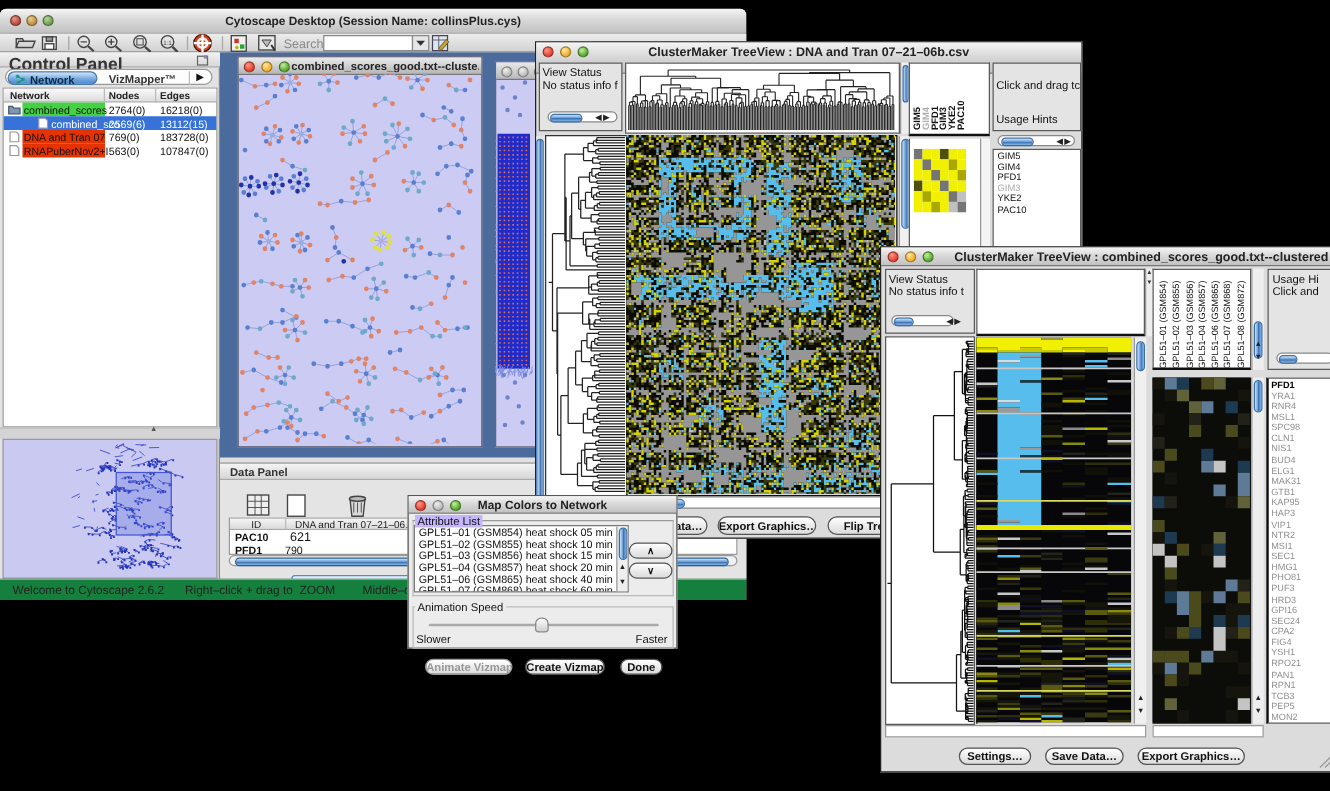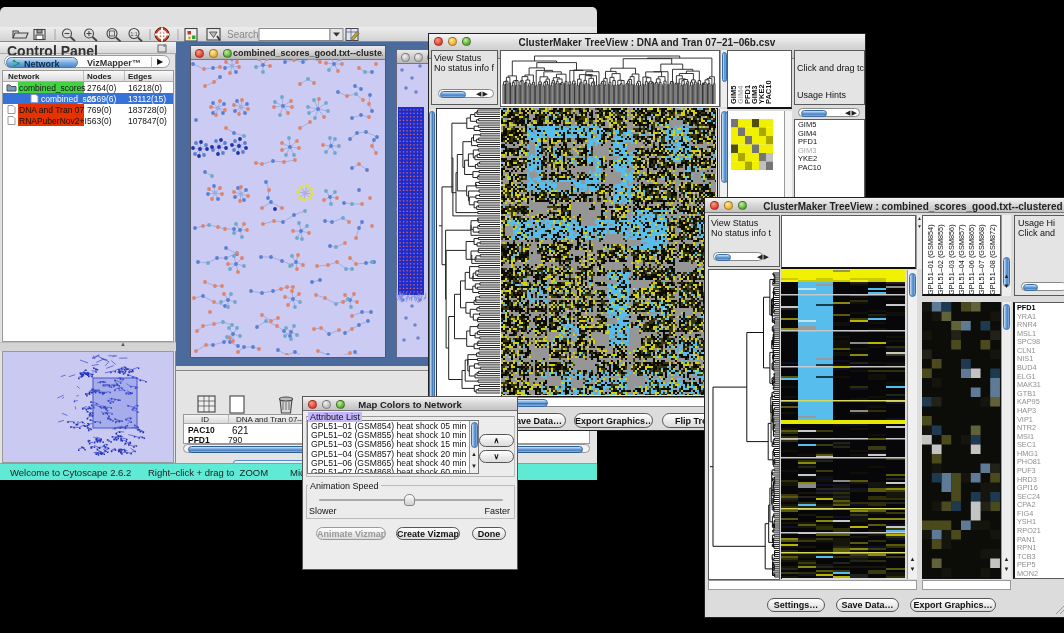--- a/index.html
+++ b/index.html
@@ -22,20 +22,28 @@
 .vth { position:absolute; left:0.5px; width:7px; border-radius:4px;
   background:linear-gradient(90deg,#cfe3f7,#5e97d6 50%,#3b73b8 55%,#88b4e0); border:0.5px solid #3a6ea8; }
 .btn { position:absolute; background:linear-gradient(#fff,#e8e8e8 60%,#dcdcdc); border:1.5px solid #555;
   border-radius:8px; font-size:9px; font-weight:bold; color:#111; text-align:center; white-space:nowrap; overflow:hidden; }
 .mini { font-size:9px; color:#111; }
 </style></head>
 <body>
 
 <div class="abs" style="left:0; top:7px; width:597px; height:473px; background:#e0e0e0; border-radius:5px 5px 0 0;">
 
+  <div class="abs tbar" style="left:0; top:0; width:597px; height:20px; border-radius:5px 5px 0 0;">
+    <div class="lights" style="top:5px; left:8px; gap:4px;">
+      <div class="lt" style="background:radial-gradient(circle at 35% 30%, #e09a8a, #b5473a 70%);"></div>
+      <div class="lt" style="background:radial-gradient(circle at 35% 30%, #e8cf97, #bd8f3a 70%);"></div>
+      <div class="lt" style="background:radial-gradient(circle at 35% 30%, #b8d8a0, #6d9a4e 70%);"></div>
+    </div>
+    <div class="ttl" style="top:5px; font-size:9.5px;">Cytoscape Desktop (Session Name: collinsPlus.cys)</div>
+  </div>
 
   <div class="abs" style="left:0; top:20px; width:597px; height:15px; background:linear-gradient(#ededed,#d2d2d2); border-bottom:1px solid #8a8a8a;">
     <svg width="597" height="15" viewBox="0 0 597 15">
       <g stroke="#444" fill="none" stroke-width="1.1">
         <path d="M13 11 L15 6 L28 6 L26 11 Z" fill="#d8d8d8"></path>
           <path d="M13 11 L13 4 L18 4 L19 6" fill="none"></path>
         <rect x="34" y="2.5" width="11" height="10" fill="#e8e8e8"></rect>
           <rect x="37" y="2.5" width="5" height="3.5" fill="#999"></rect>
           <rect x="36" y="8" width="7" height="4.5" fill="#fff"></rect>
         <path d="M55 2 L55 13" stroke="#aaa"></path>
@@ -176,20 +184,23 @@
       <div class="lights" style="top:2.5px; left:4px; gap:5px;">
           <div class="lt r"></div>
           <div class="lt y"></div>
           <div class="lt g"></div>
         </div>
       <div style="position:absolute; left:42px; top:2px; font-size:9px; font-weight:bold; color:#222; white-space:nowrap; overflow:hidden; width:150px;">combined_scores_good.txt--cluste...</div>
     </div>
   </div>
 
   <div class="abs" style="left:176px; top:363px; width:421px; height:93px; background:#e4e4e4; border-top:1px solid #888;">
+    <div class="abs" style="left:0; top:0; width:421px; height:13px; background:linear-gradient(#f4f4f4,#d6d6d6); border-bottom:1px solid #aaa;">
+      <span style="position:absolute;left:8px;top:2px;font-size:9px;font-weight:bold;color:#333;">Data Panel</span>
+    </div>
     <svg class="abs" style="left:20px; top:23px;" width="120" height="23" viewBox="0 0 120 23">
       <g stroke="#444" stroke-width="1.1" fill="#eee">
         <rect x="2" y="2" width="17" height="16"></rect>
           <path d="M2 7 h17 M2 12 h17 M8 2 v16 M13 2 v16" stroke-width="0.7"></path>
         <rect x="34" y="2" width="14" height="17" fill="#fff"></rect>
         <g>
             <path d="M84 5 h12 l-1.5 14 h-9 Z" fill="#d8d8d8"></path>
             <ellipse cx="90" cy="5" rx="6.5" ry="2" fill="#bbb"></ellipse>
             <path d="M87 8 v8 M90 8 v8 M93 8 v8" stroke-width="0.7"></path>
           </g>
@@ -208,21 +219,21 @@
       <span style="position:absolute;left:44px;top:20px;font-size:8.5px;color:#111;">790</span>
     </div>
     <div class="abs" style="left:7px; top:73px; width:407px; height:9px; background:#f2f2f2; border:1px solid #999; border-radius:5px;">
       <div class="abs" style="left:4px; top:0.5px; width:395px; height:7px; border-radius:4px; background:linear-gradient(#cfe3f7,#5e97d6 50%,#3b73b8 55%,#88b4e0); border:0.5px solid #2a5e98;"></div>
     </div>
     <div class="abs" style="left:57px; top:89px; width:240px; height:11px; background:linear-gradient(#e8f2fd,#bcd8f5); border:1px solid #5588cc; border-radius:3px 3px 0 0;">
       <span style="position:absolute;left:15px;top:0.5px;font-size:8.5px;font-weight:bold;color:#123a77;">Node Attribute Brows</span>
     </div>
   </div>
 
-  <div class="abs" style="left:0; top:456px; width:597px; height:17px; background:#5eead4; border-top:1px solid #999;">
+  <div class="abs" style="left:0; top:456px; width:597px; height:17px; background:#15803d; border-top:1px solid #999;">
     <span style="position:absolute;left:10px;top:3px;font-size:9.5px;color:#222;">Welcome to Cytoscape 2.6.2</span>
     <span style="position:absolute;left:148px;top:3px;font-size:9.5px;color:#222;">Right–click + drag to&nbsp; ZOOM</span>
     <span style="position:absolute;left:290px;top:3px;font-size:9.5px;color:#222;">Middle–cl</span>
   </div>
 </div>
 
 <svg style="position:absolute;left:191px;top:59px" width="194" height="296" viewBox="191 59 194 296">
     <path stroke="#95a4dc" stroke-width="0.8" fill="none" d="M193 64L204 69M204 69L213 68M213 68L220 67M232 66L239 67M232 66L236 72M232 66L230 73M232 66L225 68M232 66L226 62M232 66L232 59M232 66L237 62M263 65L270 66M263 65L263 72M263 65L256 67M263 65L259 59M263 65L267 59M285 62L294 60M294 60L303 62M303 62L312 58M312 58L320 62M334 64L342 64M334 64L338 71M334 64L329 70M334 64L326 63M334 64L331 57M334 64L340 59M359 68L365 72M365 72L372 72M218 108L225 110M218 108L223 113M218 108L216 115M218 108L213 113M218 108L211 107M218 108L213 103M218 108L220 101M218 108L224 104M241 107L248 109M241 107L245 113M241 107L239 114M241 107L235 111M241 107L234 105M241 107L237 101M241 107L242 100M241 107L247 104M283 106L292 107M283 106L288 113M283 106L280 115M283 106L274 107M283 106L275 102M283 106L282 97M283 106L291 101M318 109L328 111M318 109L324 117M318 109L315 118M318 109L309 113M318 109L308 107M318 109L314 100M318 109L319 99M318 109L326 103M338 92L347 96M347 96L356 94M356 94L363 100M352 118L361 115M361 115L369 117M370 95L369 104M369 104L372 111M200 149L207 149M200 149L204 155M200 149L199 156M200 149L195 154M200 149L193 148M200 149L196 143M200 149L201 142M200 149L206 145M219 147L226 148M219 147L223 153M219 147L218 154M219 147L213 150M219 147L212 147M219 147L216 141M219 147L221 140M219 147L225 143M239 146L246 148M239 146L243 152M239 146L238 153M239 146L234 150M239 146L232 145M239 146L235 141M239 146L240 139M239 146L245 143M290 147L299 148M290 147L294 155M290 147L286 155M290 147L282 150M290 147L282 143M290 147L289 138M290 147L297 141M256 163L262 164M262 164L273 161M273 161L284 162M284 162L295 160M331 146L339 146M331 146L335 153M331 146L326 152M331 146L323 145M331 146L330 138M331 146L335 139M350 139L357 133M357 133L366 132M366 132L377 137M374 140L372 146M372 146L376 153M215 193L222 194M215 193L218 199M215 193L212 199M215 193L208 194M215 193L209 189M215 193L214 186M215 193L220 188M241 194L248 196M241 194L244 200M241 194L240 201M241 194L235 197M241 194L234 192M241 194L238 188M241 194L241 187M241 194L246 190M266 182L269 190M269 190L268 198M305 193L312 194M305 193L310 198M305 193L304 200M305 193L300 198M305 193L298 192M305 193L301 187M305 193L307 186M305 193L311 189M330 197L337 198M330 197L331 204M330 197L324 200M330 197L326 191M330 197L335 192M344 203L352 204M352 204L362 204M195 228L203 226M203 226L209 225M209 225L218 227M218 227L225 229M225 229L234 229M240 230L247 230M240 230L242 237M240 230L234 233M240 230L236 224M240 230L244 224M263 224L274 221M274 221L283 222M283 222L294 215M294 215L305 211M301 231L309 233M301 231L302 239M301 231L297 238M301 231L293 231M301 231L299 223M301 231L307 226M325 221L332 222M332 222L343 218M343 218L349 222M362 222L359 228M359 228L356 238M198 262L208 263M208 263L217 258M217 258L226 258M226 258L237 253M236 264L244 266M236 264L238 272M236 264L230 269M236 264L228 264M236 264L234 256M236 264L242 258M261 257L271 257M271 257L282 261M282 261L292 265M296 262L303 265M296 262L297 269M296 262L290 266M296 262L292 256M296 262L298 255M317 266L328 265M328 265L337 262M337 262L346 269M346 269L352 269M350 258L356 264M356 264L366 263M366 263L372 262M194 298L203 296M203 296L214 302M214 302L225 306M228 300L235 302M228 300L228 307M228 300L221 302M228 300L224 294M228 300L231 294M251 291L262 293M262 293L273 291M273 291L281 289M281 289L287 287M287 287L293 287M293 299L300 302M293 299L295 307M293 299L288 305M293 299L285 297M293 299L292 291M293 299L299 294M316 295L325 298M325 298L336 304M336 304L348 299M350 300L357 302M350 300L351 307M350 300L343 302M350 300L345 295M350 300L354 294M197 331L203 326M203 326L214 324M214 324L223 322M223 322L232 325M233 334L240 336M233 334L233 341M233 334L227 337M233 334L229 328M233 334L237 328M257 327L266 321M266 321L277 326M277 326L284 331M284 331L290 336M291 332L297 335M291 332L291 339M291 332L285 336M291 332L286 328M291 332L294 326M314 329L321 328M321 328L329 334M329 334L339 330M345 333L352 329M352 329L359 325M359 325L368 321M196 351L206 345M206 345L213 345M213 345L224 342M224 342L230 338M238 352L244 347M244 347L253 347M253 347L259 349M278 350L287 355M287 355L295 352M295 352L305 358M305 358L316 363M318 351L328 355M328 355L340 357M340 357L350 353M355 352L361 357M361 357L370 359M205 86L214 82M214 82L220 77M300 84L308 79M308 79L314 83M355 86L361 89M226 128L234 133M234 133L244 136M300 128L310 122M352 168L359 164M359 164L367 170M205 172L212 176M262 208L271 202M271 202L282 208M226 248L237 254M330 246L336 247M336 247L345 243M205 282L215 286M215 286L222 286M312 282L320 280M262 315L271 321M271 321L278 318M352 316L362 312M362 312L371 312M230 342L238 346"></path>
     <path fill="#5b7fd0" d="M193 64m-1.9 0a1.9 1.9 0 1 0 3.8 0a1.9 1.9 0 1 0 -3.8 0M213 68m-1.9 0a1.9 1.9 0 1 0 3.8 0a1.9 1.9 0 1 0 -3.8 0M236 72m-1.9 0a1.9 1.9 0 1 0 3.8 0a1.9 1.9 0 1 0 -3.8 0M225 68m-1.9 0a1.9 1.9 0 1 0 3.8 0a1.9 1.9 0 1 0 -3.8 0M232 59m-1.9 0a1.9 1.9 0 1 0 3.8 0a1.9 1.9 0 1 0 -3.8 0M263 65m-1.9 0a1.9 1.9 0 1 0 3.8 0a1.9 1.9 0 1 0 -3.8 0M285 62m-1.9 0a1.9 1.9 0 1 0 3.8 0a1.9 1.9 0 1 0 -3.8 0M303 62m-1.9 0a1.9 1.9 0 1 0 3.8 0a1.9 1.9 0 1 0 -3.8 0M334 64m-1.9 0a1.9 1.9 0 1 0 3.8 0a1.9 1.9 0 1 0 -3.8 0M372 72m-1.9 0a1.9 1.9 0 1 0 3.8 0a1.9 1.9 0 1 0 -3.8 0M223 113m-1.9 0a1.9 1.9 0 1 0 3.8 0a1.9 1.9 0 1 0 -3.8 0M213 113m-1.9 0a1.9 1.9 0 1 0 3.8 0a1.9 1.9 0 1 0 -3.8 0M213 103m-1.9 0a1.9 1.9 0 1 0 3.8 0a1.9 1.9 0 1 0 -3.8 0M224 104m-1.9 0a1.9 1.9 0 1 0 3.8 0a1.9 1.9 0 1 0 -3.8 0M245 113m-1.9 0a1.9 1.9 0 1 0 3.8 0a1.9 1.9 0 1 0 -3.8 0M235 111m-1.9 0a1.9 1.9 0 1 0 3.8 0a1.9 1.9 0 1 0 -3.8 0M237 101m-1.9 0a1.9 1.9 0 1 0 3.8 0a1.9 1.9 0 1 0 -3.8 0M247 104m-1.9 0a1.9 1.9 0 1 0 3.8 0a1.9 1.9 0 1 0 -3.8 0M283 106m-1.9 0a1.9 1.9 0 1 0 3.8 0a1.9 1.9 0 1 0 -3.8 0M318 109m-1.9 0a1.9 1.9 0 1 0 3.8 0a1.9 1.9 0 1 0 -3.8 0M338 92m-1.9 0a1.9 1.9 0 1 0 3.8 0a1.9 1.9 0 1 0 -3.8 0M352 118m-1.9 0a1.9 1.9 0 1 0 3.8 0a1.9 1.9 0 1 0 -3.8 0M361 115m-1.9 0a1.9 1.9 0 1 0 3.8 0a1.9 1.9 0 1 0 -3.8 0M370 95m-1.9 0a1.9 1.9 0 1 0 3.8 0a1.9 1.9 0 1 0 -3.8 0M372 111m-1.9 0a1.9 1.9 0 1 0 3.8 0a1.9 1.9 0 1 0 -3.8 0M204 155m-1.9 0a1.9 1.9 0 1 0 3.8 0a1.9 1.9 0 1 0 -3.8 0M195 154m-1.9 0a1.9 1.9 0 1 0 3.8 0a1.9 1.9 0 1 0 -3.8 0M196 143m-1.9 0a1.9 1.9 0 1 0 3.8 0a1.9 1.9 0 1 0 -3.8 0M206 145m-1.9 0a1.9 1.9 0 1 0 3.8 0a1.9 1.9 0 1 0 -3.8 0M223 153m-1.9 0a1.9 1.9 0 1 0 3.8 0a1.9 1.9 0 1 0 -3.8 0M213 150m-1.9 0a1.9 1.9 0 1 0 3.8 0a1.9 1.9 0 1 0 -3.8 0M216 141m-1.9 0a1.9 1.9 0 1 0 3.8 0a1.9 1.9 0 1 0 -3.8 0M225 143m-1.9 0a1.9 1.9 0 1 0 3.8 0a1.9 1.9 0 1 0 -3.8 0M243 152m-1.9 0a1.9 1.9 0 1 0 3.8 0a1.9 1.9 0 1 0 -3.8 0M234 150m-1.9 0a1.9 1.9 0 1 0 3.8 0a1.9 1.9 0 1 0 -3.8 0M235 141m-1.9 0a1.9 1.9 0 1 0 3.8 0a1.9 1.9 0 1 0 -3.8 0M245 143m-1.9 0a1.9 1.9 0 1 0 3.8 0a1.9 1.9 0 1 0 -3.8 0M290 147m-1.9 0a1.9 1.9 0 1 0 3.8 0a1.9 1.9 0 1 0 -3.8 0M273 161m-1.9 0a1.9 1.9 0 1 0 3.8 0a1.9 1.9 0 1 0 -3.8 0M331 146m-1.9 0a1.9 1.9 0 1 0 3.8 0a1.9 1.9 0 1 0 -3.8 0M350 139m-1.9 0a1.9 1.9 0 1 0 3.8 0a1.9 1.9 0 1 0 -3.8 0M357 133m-1.9 0a1.9 1.9 0 1 0 3.8 0a1.9 1.9 0 1 0 -3.8 0M366 132m-1.9 0a1.9 1.9 0 1 0 3.8 0a1.9 1.9 0 1 0 -3.8 0M377 137m-1.9 0a1.9 1.9 0 1 0 3.8 0a1.9 1.9 0 1 0 -3.8 0M374 140m-1.9 0a1.9 1.9 0 1 0 3.8 0a1.9 1.9 0 1 0 -3.8 0M218 199m-1.9 0a1.9 1.9 0 1 0 3.8 0a1.9 1.9 0 1 0 -3.8 0M208 194m-1.9 0a1.9 1.9 0 1 0 3.8 0a1.9 1.9 0 1 0 -3.8 0M214 186m-1.9 0a1.9 1.9 0 1 0 3.8 0a1.9 1.9 0 1 0 -3.8 0M244 200m-1.9 0a1.9 1.9 0 1 0 3.8 0a1.9 1.9 0 1 0 -3.8 0M235 197m-1.9 0a1.9 1.9 0 1 0 3.8 0a1.9 1.9 0 1 0 -3.8 0M238 188m-1.9 0a1.9 1.9 0 1 0 3.8 0a1.9 1.9 0 1 0 -3.8 0M246 190m-1.9 0a1.9 1.9 0 1 0 3.8 0a1.9 1.9 0 1 0 -3.8 0M266 182m-1.9 0a1.9 1.9 0 1 0 3.8 0a1.9 1.9 0 1 0 -3.8 0M268 198m-1.9 0a1.9 1.9 0 1 0 3.8 0a1.9 1.9 0 1 0 -3.8 0M330 197m-1.9 0a1.9 1.9 0 1 0 3.8 0a1.9 1.9 0 1 0 -3.8 0M344 203m-1.9 0a1.9 1.9 0 1 0 3.8 0a1.9 1.9 0 1 0 -3.8 0M359 190m-1.9 0a1.9 1.9 0 1 0 3.8 0a1.9 1.9 0 1 0 -3.8 0M195 228m-1.9 0a1.9 1.9 0 1 0 3.8 0a1.9 1.9 0 1 0 -3.8 0M234 229m-1.9 0a1.9 1.9 0 1 0 3.8 0a1.9 1.9 0 1 0 -3.8 0M240 230m-1.9 0a1.9 1.9 0 1 0 3.8 0a1.9 1.9 0 1 0 -3.8 0M283 222m-1.9 0a1.9 1.9 0 1 0 3.8 0a1.9 1.9 0 1 0 -3.8 0M294 215m-1.9 0a1.9 1.9 0 1 0 3.8 0a1.9 1.9 0 1 0 -3.8 0M301 231m-1.9 0a1.9 1.9 0 1 0 3.8 0a1.9 1.9 0 1 0 -3.8 0M325 221m-1.9 0a1.9 1.9 0 1 0 3.8 0a1.9 1.9 0 1 0 -3.8 0M332 222m-1.9 0a1.9 1.9 0 1 0 3.8 0a1.9 1.9 0 1 0 -3.8 0M362 222m-1.9 0a1.9 1.9 0 1 0 3.8 0a1.9 1.9 0 1 0 -3.8 0M359 228m-1.9 0a1.9 1.9 0 1 0 3.8 0a1.9 1.9 0 1 0 -3.8 0M198 262m-1.9 0a1.9 1.9 0 1 0 3.8 0a1.9 1.9 0 1 0 -3.8 0M217 258m-1.9 0a1.9 1.9 0 1 0 3.8 0a1.9 1.9 0 1 0 -3.8 0M226 258m-1.9 0a1.9 1.9 0 1 0 3.8 0a1.9 1.9 0 1 0 -3.8 0M236 264m-1.9 0a1.9 1.9 0 1 0 3.8 0a1.9 1.9 0 1 0 -3.8 0M261 257m-1.9 0a1.9 1.9 0 1 0 3.8 0a1.9 1.9 0 1 0 -3.8 0M271 257m-1.9 0a1.9 1.9 0 1 0 3.8 0a1.9 1.9 0 1 0 -3.8 0M282 261m-1.9 0a1.9 1.9 0 1 0 3.8 0a1.9 1.9 0 1 0 -3.8 0M296 262m-1.9 0a1.9 1.9 0 1 0 3.8 0a1.9 1.9 0 1 0 -3.8 0M366 263m-1.9 0a1.9 1.9 0 1 0 3.8 0a1.9 1.9 0 1 0 -3.8 0M203 296m-1.9 0a1.9 1.9 0 1 0 3.8 0a1.9 1.9 0 1 0 -3.8 0M225 306m-1.9 0a1.9 1.9 0 1 0 3.8 0a1.9 1.9 0 1 0 -3.8 0M228 300m-1.9 0a1.9 1.9 0 1 0 3.8 0a1.9 1.9 0 1 0 -3.8 0M251 291m-1.9 0a1.9 1.9 0 1 0 3.8 0a1.9 1.9 0 1 0 -3.8 0M262 293m-1.9 0a1.9 1.9 0 1 0 3.8 0a1.9 1.9 0 1 0 -3.8 0M273 291m-1.9 0a1.9 1.9 0 1 0 3.8 0a1.9 1.9 0 1 0 -3.8 0M293 299m-1.9 0a1.9 1.9 0 1 0 3.8 0a1.9 1.9 0 1 0 -3.8 0M350 300m-1.9 0a1.9 1.9 0 1 0 3.8 0a1.9 1.9 0 1 0 -3.8 0M233 334m-1.9 0a1.9 1.9 0 1 0 3.8 0a1.9 1.9 0 1 0 -3.8 0M257 327m-1.9 0a1.9 1.9 0 1 0 3.8 0a1.9 1.9 0 1 0 -3.8 0M284 331m-1.9 0a1.9 1.9 0 1 0 3.8 0a1.9 1.9 0 1 0 -3.8 0M290 336m-1.9 0a1.9 1.9 0 1 0 3.8 0a1.9 1.9 0 1 0 -3.8 0M291 332m-1.9 0a1.9 1.9 0 1 0 3.8 0a1.9 1.9 0 1 0 -3.8 0M329 334m-1.9 0a1.9 1.9 0 1 0 3.8 0a1.9 1.9 0 1 0 -3.8 0M345 333m-1.9 0a1.9 1.9 0 1 0 3.8 0a1.9 1.9 0 1 0 -3.8 0M359 325m-1.9 0a1.9 1.9 0 1 0 3.8 0a1.9 1.9 0 1 0 -3.8 0M368 321m-1.9 0a1.9 1.9 0 1 0 3.8 0a1.9 1.9 0 1 0 -3.8 0M213 345m-1.9 0a1.9 1.9 0 1 0 3.8 0a1.9 1.9 0 1 0 -3.8 0M224 342m-1.9 0a1.9 1.9 0 1 0 3.8 0a1.9 1.9 0 1 0 -3.8 0M244 347m-1.9 0a1.9 1.9 0 1 0 3.8 0a1.9 1.9 0 1 0 -3.8 0M253 347m-1.9 0a1.9 1.9 0 1 0 3.8 0a1.9 1.9 0 1 0 -3.8 0M278 350m-1.9 0a1.9 1.9 0 1 0 3.8 0a1.9 1.9 0 1 0 -3.8 0M295 352m-1.9 0a1.9 1.9 0 1 0 3.8 0a1.9 1.9 0 1 0 -3.8 0M305 358m-1.9 0a1.9 1.9 0 1 0 3.8 0a1.9 1.9 0 1 0 -3.8 0M316 363m-1.9 0a1.9 1.9 0 1 0 3.8 0a1.9 1.9 0 1 0 -3.8 0M328 355m-1.9 0a1.9 1.9 0 1 0 3.8 0a1.9 1.9 0 1 0 -3.8 0M355 352m-1.9 0a1.9 1.9 0 1 0 3.8 0a1.9 1.9 0 1 0 -3.8 0M370 359m-1.9 0a1.9 1.9 0 1 0 3.8 0a1.9 1.9 0 1 0 -3.8 0M220 77m-1.9 0a1.9 1.9 0 1 0 3.8 0a1.9 1.9 0 1 0 -3.8 0M355 86m-1.9 0a1.9 1.9 0 1 0 3.8 0a1.9 1.9 0 1 0 -3.8 0M361 89m-1.9 0a1.9 1.9 0 1 0 3.8 0a1.9 1.9 0 1 0 -3.8 0M234 133m-1.9 0a1.9 1.9 0 1 0 3.8 0a1.9 1.9 0 1 0 -3.8 0M352 168m-1.9 0a1.9 1.9 0 1 0 3.8 0a1.9 1.9 0 1 0 -3.8 0M367 170m-1.9 0a1.9 1.9 0 1 0 3.8 0a1.9 1.9 0 1 0 -3.8 0M205 172m-1.9 0a1.9 1.9 0 1 0 3.8 0a1.9 1.9 0 1 0 -3.8 0M271 202m-1.9 0a1.9 1.9 0 1 0 3.8 0a1.9 1.9 0 1 0 -3.8 0M226 248m-1.9 0a1.9 1.9 0 1 0 3.8 0a1.9 1.9 0 1 0 -3.8 0M237 254m-1.9 0a1.9 1.9 0 1 0 3.8 0a1.9 1.9 0 1 0 -3.8 0M330 246m-1.9 0a1.9 1.9 0 1 0 3.8 0a1.9 1.9 0 1 0 -3.8 0M312 282m-1.9 0a1.9 1.9 0 1 0 3.8 0a1.9 1.9 0 1 0 -3.8 0M320 280m-1.9 0a1.9 1.9 0 1 0 3.8 0a1.9 1.9 0 1 0 -3.8 0M362 312m-1.9 0a1.9 1.9 0 1 0 3.8 0a1.9 1.9 0 1 0 -3.8 0M371 312m-1.9 0a1.9 1.9 0 1 0 3.8 0a1.9 1.9 0 1 0 -3.8 0M230 342m-1.9 0a1.9 1.9 0 1 0 3.8 0a1.9 1.9 0 1 0 -3.8 0M238 346m-1.9 0a1.9 1.9 0 1 0 3.8 0a1.9 1.9 0 1 0 -3.8 0M196 120m-1.9 0a1.9 1.9 0 1 0 3.8 0a1.9 1.9 0 1 0 -3.8 0M374 262m-1.9 0a1.9 1.9 0 1 0 3.8 0a1.9 1.9 0 1 0 -3.8 0"></path>
     <path fill="#e08467" d="M204 69m-1.9 0a1.9 1.9 0 1 0 3.8 0a1.9 1.9 0 1 0 -3.8 0M220 67m-1.9 0a1.9 1.9 0 1 0 3.8 0a1.9 1.9 0 1 0 -3.8 0M239 67m-1.9 0a1.9 1.9 0 1 0 3.8 0a1.9 1.9 0 1 0 -3.8 0M230 73m-1.9 0a1.9 1.9 0 1 0 3.8 0a1.9 1.9 0 1 0 -3.8 0M226 62m-1.9 0a1.9 1.9 0 1 0 3.8 0a1.9 1.9 0 1 0 -3.8 0M237 62m-1.9 0a1.9 1.9 0 1 0 3.8 0a1.9 1.9 0 1 0 -3.8 0M270 66m-1.9 0a1.9 1.9 0 1 0 3.8 0a1.9 1.9 0 1 0 -3.8 0M259 59m-1.9 0a1.9 1.9 0 1 0 3.8 0a1.9 1.9 0 1 0 -3.8 0M267 59m-1.9 0a1.9 1.9 0 1 0 3.8 0a1.9 1.9 0 1 0 -3.8 0M294 60m-1.9 0a1.9 1.9 0 1 0 3.8 0a1.9 1.9 0 1 0 -3.8 0M312 58m-1.9 0a1.9 1.9 0 1 0 3.8 0a1.9 1.9 0 1 0 -3.8 0M320 62m-1.9 0a1.9 1.9 0 1 0 3.8 0a1.9 1.9 0 1 0 -3.8 0M342 64m-1.9 0a1.9 1.9 0 1 0 3.8 0a1.9 1.9 0 1 0 -3.8 0M338 71m-1.9 0a1.9 1.9 0 1 0 3.8 0a1.9 1.9 0 1 0 -3.8 0M326 63m-1.9 0a1.9 1.9 0 1 0 3.8 0a1.9 1.9 0 1 0 -3.8 0M331 57m-1.9 0a1.9 1.9 0 1 0 3.8 0a1.9 1.9 0 1 0 -3.8 0M359 68m-1.9 0a1.9 1.9 0 1 0 3.8 0a1.9 1.9 0 1 0 -3.8 0M376 64m-1.9 0a1.9 1.9 0 1 0 3.8 0a1.9 1.9 0 1 0 -3.8 0M225 110m-1.9 0a1.9 1.9 0 1 0 3.8 0a1.9 1.9 0 1 0 -3.8 0M216 115m-1.9 0a1.9 1.9 0 1 0 3.8 0a1.9 1.9 0 1 0 -3.8 0M211 107m-1.9 0a1.9 1.9 0 1 0 3.8 0a1.9 1.9 0 1 0 -3.8 0M220 101m-1.9 0a1.9 1.9 0 1 0 3.8 0a1.9 1.9 0 1 0 -3.8 0M248 109m-1.9 0a1.9 1.9 0 1 0 3.8 0a1.9 1.9 0 1 0 -3.8 0M239 114m-1.9 0a1.9 1.9 0 1 0 3.8 0a1.9 1.9 0 1 0 -3.8 0M234 105m-1.9 0a1.9 1.9 0 1 0 3.8 0a1.9 1.9 0 1 0 -3.8 0M242 100m-1.9 0a1.9 1.9 0 1 0 3.8 0a1.9 1.9 0 1 0 -3.8 0M292 107m-1.9 0a1.9 1.9 0 1 0 3.8 0a1.9 1.9 0 1 0 -3.8 0M288 113m-1.9 0a1.9 1.9 0 1 0 3.8 0a1.9 1.9 0 1 0 -3.8 0M274 107m-1.9 0a1.9 1.9 0 1 0 3.8 0a1.9 1.9 0 1 0 -3.8 0M291 101m-1.9 0a1.9 1.9 0 1 0 3.8 0a1.9 1.9 0 1 0 -3.8 0M324 117m-1.9 0a1.9 1.9 0 1 0 3.8 0a1.9 1.9 0 1 0 -3.8 0M319 99m-1.9 0a1.9 1.9 0 1 0 3.8 0a1.9 1.9 0 1 0 -3.8 0M347 96m-1.9 0a1.9 1.9 0 1 0 3.8 0a1.9 1.9 0 1 0 -3.8 0M363 100m-1.9 0a1.9 1.9 0 1 0 3.8 0a1.9 1.9 0 1 0 -3.8 0M369 117m-1.9 0a1.9 1.9 0 1 0 3.8 0a1.9 1.9 0 1 0 -3.8 0M369 104m-1.9 0a1.9 1.9 0 1 0 3.8 0a1.9 1.9 0 1 0 -3.8 0M299 148m-1.9 0a1.9 1.9 0 1 0 3.8 0a1.9 1.9 0 1 0 -3.8 0M282 150m-1.9 0a1.9 1.9 0 1 0 3.8 0a1.9 1.9 0 1 0 -3.8 0M282 143m-1.9 0a1.9 1.9 0 1 0 3.8 0a1.9 1.9 0 1 0 -3.8 0M297 141m-1.9 0a1.9 1.9 0 1 0 3.8 0a1.9 1.9 0 1 0 -3.8 0M256 163m-1.9 0a1.9 1.9 0 1 0 3.8 0a1.9 1.9 0 1 0 -3.8 0M262 164m-1.9 0a1.9 1.9 0 1 0 3.8 0a1.9 1.9 0 1 0 -3.8 0M284 162m-1.9 0a1.9 1.9 0 1 0 3.8 0a1.9 1.9 0 1 0 -3.8 0M295 160m-1.9 0a1.9 1.9 0 1 0 3.8 0a1.9 1.9 0 1 0 -3.8 0M323 145m-1.9 0a1.9 1.9 0 1 0 3.8 0a1.9 1.9 0 1 0 -3.8 0M372 146m-1.9 0a1.9 1.9 0 1 0 3.8 0a1.9 1.9 0 1 0 -3.8 0M376 153m-1.9 0a1.9 1.9 0 1 0 3.8 0a1.9 1.9 0 1 0 -3.8 0M222 194m-1.9 0a1.9 1.9 0 1 0 3.8 0a1.9 1.9 0 1 0 -3.8 0M212 199m-1.9 0a1.9 1.9 0 1 0 3.8 0a1.9 1.9 0 1 0 -3.8 0M209 189m-1.9 0a1.9 1.9 0 1 0 3.8 0a1.9 1.9 0 1 0 -3.8 0M220 188m-1.9 0a1.9 1.9 0 1 0 3.8 0a1.9 1.9 0 1 0 -3.8 0M248 196m-1.9 0a1.9 1.9 0 1 0 3.8 0a1.9 1.9 0 1 0 -3.8 0M240 201m-1.9 0a1.9 1.9 0 1 0 3.8 0a1.9 1.9 0 1 0 -3.8 0M234 192m-1.9 0a1.9 1.9 0 1 0 3.8 0a1.9 1.9 0 1 0 -3.8 0M241 187m-1.9 0a1.9 1.9 0 1 0 3.8 0a1.9 1.9 0 1 0 -3.8 0M269 190m-1.9 0a1.9 1.9 0 1 0 3.8 0a1.9 1.9 0 1 0 -3.8 0M337 198m-1.9 0a1.9 1.9 0 1 0 3.8 0a1.9 1.9 0 1 0 -3.8 0M324 200m-1.9 0a1.9 1.9 0 1 0 3.8 0a1.9 1.9 0 1 0 -3.8 0M362 204m-1.9 0a1.9 1.9 0 1 0 3.8 0a1.9 1.9 0 1 0 -3.8 0M370 198m-1.9 0a1.9 1.9 0 1 0 3.8 0a1.9 1.9 0 1 0 -3.8 0M203 226m-1.9 0a1.9 1.9 0 1 0 3.8 0a1.9 1.9 0 1 0 -3.8 0M218 227m-1.9 0a1.9 1.9 0 1 0 3.8 0a1.9 1.9 0 1 0 -3.8 0M225 229m-1.9 0a1.9 1.9 0 1 0 3.8 0a1.9 1.9 0 1 0 -3.8 0M247 230m-1.9 0a1.9 1.9 0 1 0 3.8 0a1.9 1.9 0 1 0 -3.8 0M244 224m-1.9 0a1.9 1.9 0 1 0 3.8 0a1.9 1.9 0 1 0 -3.8 0M263 224m-1.9 0a1.9 1.9 0 1 0 3.8 0a1.9 1.9 0 1 0 -3.8 0M274 221m-1.9 0a1.9 1.9 0 1 0 3.8 0a1.9 1.9 0 1 0 -3.8 0M309 233m-1.9 0a1.9 1.9 0 1 0 3.8 0a1.9 1.9 0 1 0 -3.8 0M293 231m-1.9 0a1.9 1.9 0 1 0 3.8 0a1.9 1.9 0 1 0 -3.8 0M349 222m-1.9 0a1.9 1.9 0 1 0 3.8 0a1.9 1.9 0 1 0 -3.8 0M356 238m-1.9 0a1.9 1.9 0 1 0 3.8 0a1.9 1.9 0 1 0 -3.8 0M237 253m-1.9 0a1.9 1.9 0 1 0 3.8 0a1.9 1.9 0 1 0 -3.8 0M238 272m-1.9 0a1.9 1.9 0 1 0 3.8 0a1.9 1.9 0 1 0 -3.8 0M228 264m-1.9 0a1.9 1.9 0 1 0 3.8 0a1.9 1.9 0 1 0 -3.8 0M242 258m-1.9 0a1.9 1.9 0 1 0 3.8 0a1.9 1.9 0 1 0 -3.8 0M303 265m-1.9 0a1.9 1.9 0 1 0 3.8 0a1.9 1.9 0 1 0 -3.8 0M297 269m-1.9 0a1.9 1.9 0 1 0 3.8 0a1.9 1.9 0 1 0 -3.8 0M298 255m-1.9 0a1.9 1.9 0 1 0 3.8 0a1.9 1.9 0 1 0 -3.8 0M317 266m-1.9 0a1.9 1.9 0 1 0 3.8 0a1.9 1.9 0 1 0 -3.8 0M328 265m-1.9 0a1.9 1.9 0 1 0 3.8 0a1.9 1.9 0 1 0 -3.8 0M337 262m-1.9 0a1.9 1.9 0 1 0 3.8 0a1.9 1.9 0 1 0 -3.8 0M350 258m-1.9 0a1.9 1.9 0 1 0 3.8 0a1.9 1.9 0 1 0 -3.8 0M356 264m-1.9 0a1.9 1.9 0 1 0 3.8 0a1.9 1.9 0 1 0 -3.8 0M194 298m-1.9 0a1.9 1.9 0 1 0 3.8 0a1.9 1.9 0 1 0 -3.8 0M214 302m-1.9 0a1.9 1.9 0 1 0 3.8 0a1.9 1.9 0 1 0 -3.8 0M224 294m-1.9 0a1.9 1.9 0 1 0 3.8 0a1.9 1.9 0 1 0 -3.8 0M281 289m-1.9 0a1.9 1.9 0 1 0 3.8 0a1.9 1.9 0 1 0 -3.8 0M287 287m-1.9 0a1.9 1.9 0 1 0 3.8 0a1.9 1.9 0 1 0 -3.8 0M293 287m-1.9 0a1.9 1.9 0 1 0 3.8 0a1.9 1.9 0 1 0 -3.8 0M288 305m-1.9 0a1.9 1.9 0 1 0 3.8 0a1.9 1.9 0 1 0 -3.8 0M285 297m-1.9 0a1.9 1.9 0 1 0 3.8 0a1.9 1.9 0 1 0 -3.8 0M292 291m-1.9 0a1.9 1.9 0 1 0 3.8 0a1.9 1.9 0 1 0 -3.8 0M299 294m-1.9 0a1.9 1.9 0 1 0 3.8 0a1.9 1.9 0 1 0 -3.8 0M316 295m-1.9 0a1.9 1.9 0 1 0 3.8 0a1.9 1.9 0 1 0 -3.8 0M325 298m-1.9 0a1.9 1.9 0 1 0 3.8 0a1.9 1.9 0 1 0 -3.8 0M357 302m-1.9 0a1.9 1.9 0 1 0 3.8 0a1.9 1.9 0 1 0 -3.8 0M343 302m-1.9 0a1.9 1.9 0 1 0 3.8 0a1.9 1.9 0 1 0 -3.8 0M345 295m-1.9 0a1.9 1.9 0 1 0 3.8 0a1.9 1.9 0 1 0 -3.8 0M354 294m-1.9 0a1.9 1.9 0 1 0 3.8 0a1.9 1.9 0 1 0 -3.8 0M197 331m-1.9 0a1.9 1.9 0 1 0 3.8 0a1.9 1.9 0 1 0 -3.8 0M203 326m-1.9 0a1.9 1.9 0 1 0 3.8 0a1.9 1.9 0 1 0 -3.8 0M214 324m-1.9 0a1.9 1.9 0 1 0 3.8 0a1.9 1.9 0 1 0 -3.8 0M233 341m-1.9 0a1.9 1.9 0 1 0 3.8 0a1.9 1.9 0 1 0 -3.8 0M277 326m-1.9 0a1.9 1.9 0 1 0 3.8 0a1.9 1.9 0 1 0 -3.8 0M314 329m-1.9 0a1.9 1.9 0 1 0 3.8 0a1.9 1.9 0 1 0 -3.8 0M321 328m-1.9 0a1.9 1.9 0 1 0 3.8 0a1.9 1.9 0 1 0 -3.8 0M339 330m-1.9 0a1.9 1.9 0 1 0 3.8 0a1.9 1.9 0 1 0 -3.8 0M352 329m-1.9 0a1.9 1.9 0 1 0 3.8 0a1.9 1.9 0 1 0 -3.8 0M196 351m-1.9 0a1.9 1.9 0 1 0 3.8 0a1.9 1.9 0 1 0 -3.8 0M206 345m-1.9 0a1.9 1.9 0 1 0 3.8 0a1.9 1.9 0 1 0 -3.8 0M230 338m-1.9 0a1.9 1.9 0 1 0 3.8 0a1.9 1.9 0 1 0 -3.8 0M238 352m-1.9 0a1.9 1.9 0 1 0 3.8 0a1.9 1.9 0 1 0 -3.8 0M259 349m-1.9 0a1.9 1.9 0 1 0 3.8 0a1.9 1.9 0 1 0 -3.8 0M287 355m-1.9 0a1.9 1.9 0 1 0 3.8 0a1.9 1.9 0 1 0 -3.8 0M318 351m-1.9 0a1.9 1.9 0 1 0 3.8 0a1.9 1.9 0 1 0 -3.8 0M340 357m-1.9 0a1.9 1.9 0 1 0 3.8 0a1.9 1.9 0 1 0 -3.8 0M350 353m-1.9 0a1.9 1.9 0 1 0 3.8 0a1.9 1.9 0 1 0 -3.8 0M361 357m-1.9 0a1.9 1.9 0 1 0 3.8 0a1.9 1.9 0 1 0 -3.8 0M205 86m-1.9 0a1.9 1.9 0 1 0 3.8 0a1.9 1.9 0 1 0 -3.8 0M214 82m-1.9 0a1.9 1.9 0 1 0 3.8 0a1.9 1.9 0 1 0 -3.8 0M300 84m-1.9 0a1.9 1.9 0 1 0 3.8 0a1.9 1.9 0 1 0 -3.8 0M314 83m-1.9 0a1.9 1.9 0 1 0 3.8 0a1.9 1.9 0 1 0 -3.8 0M226 128m-1.9 0a1.9 1.9 0 1 0 3.8 0a1.9 1.9 0 1 0 -3.8 0M300 128m-1.9 0a1.9 1.9 0 1 0 3.8 0a1.9 1.9 0 1 0 -3.8 0M310 122m-1.9 0a1.9 1.9 0 1 0 3.8 0a1.9 1.9 0 1 0 -3.8 0M359 164m-1.9 0a1.9 1.9 0 1 0 3.8 0a1.9 1.9 0 1 0 -3.8 0M262 208m-1.9 0a1.9 1.9 0 1 0 3.8 0a1.9 1.9 0 1 0 -3.8 0M282 208m-1.9 0a1.9 1.9 0 1 0 3.8 0a1.9 1.9 0 1 0 -3.8 0M345 243m-1.9 0a1.9 1.9 0 1 0 3.8 0a1.9 1.9 0 1 0 -3.8 0M205 282m-1.9 0a1.9 1.9 0 1 0 3.8 0a1.9 1.9 0 1 0 -3.8 0M215 286m-1.9 0a1.9 1.9 0 1 0 3.8 0a1.9 1.9 0 1 0 -3.8 0M222 286m-1.9 0a1.9 1.9 0 1 0 3.8 0a1.9 1.9 0 1 0 -3.8 0M262 315m-1.9 0a1.9 1.9 0 1 0 3.8 0a1.9 1.9 0 1 0 -3.8 0M271 321m-1.9 0a1.9 1.9 0 1 0 3.8 0a1.9 1.9 0 1 0 -3.8 0M278 318m-1.9 0a1.9 1.9 0 1 0 3.8 0a1.9 1.9 0 1 0 -3.8 0M352 316m-1.9 0a1.9 1.9 0 1 0 3.8 0a1.9 1.9 0 1 0 -3.8 0M372 226m-1.9 0a1.9 1.9 0 1 0 3.8 0a1.9 1.9 0 1 0 -3.8 0M210 312m-1.9 0a1.9 1.9 0 1 0 3.8 0a1.9 1.9 0 1 0 -3.8 0"></path>
@@ -348,21 +359,21 @@
     <rect x="745" y="161.5" width="7" height="8.5" fill="#a8a800"></rect>
     <rect x="752" y="161.5" width="7" height="8.5" fill="#f0f000"></rect>
     <rect x="759" y="161.5" width="7" height="8.5" fill="#c0c0c0"></rect>
     <rect x="766" y="161.5" width="7" height="8.5" fill="#757575"></rect>
   </svg>
 
 <div class="abs" style="left:729px; top:50px; width:45px; height:55px;">
   <div style="position:absolute; left:1px; top:54px; transform:rotate(-90deg); transform-origin:0 0; font-size:7.5px; font-weight:bold; color:#111; white-space:nowrap; line-height:7.1px;">GIM5<br><span style="color:#b0b0b0">GIM4</span><br>PFD1<br>GIM3<br>YKE2<br>PAC10</div>
 </div>
 
-<div class="abs" style="left:302px; top:396px; width:216px; height:174px; background:#ececec; border:1px solid #555;">
+<div class="abs" style="left:326px; top:396px; width:216px; height:123px; background:#ececec; border:1px solid #555;">
   <div class="tbar abs" style="left:0; top:0; width:100%; height:14px;">
     <div class="lights" style="top:2.5px; left:5px; gap:5px;">
         <div class="lt r"></div>
         <div class="lt n"></div>
         <div class="lt g"></div>
       </div>
     <div class="ttl" style="top:2px; font-size:9.5px;">Map Colors to Network</div>
   </div>
   <span style="position:absolute;left:5px;top:15px;font-size:9px;color:#111;background:#c4b5fd;padding:0 2px;z-index:2;">Attribute List</span>
   <div class="abs" style="left:3px;top:19px;width:209px;height:61px;border:1px solid #bbb;border-top:1px solid #999;"></div>

